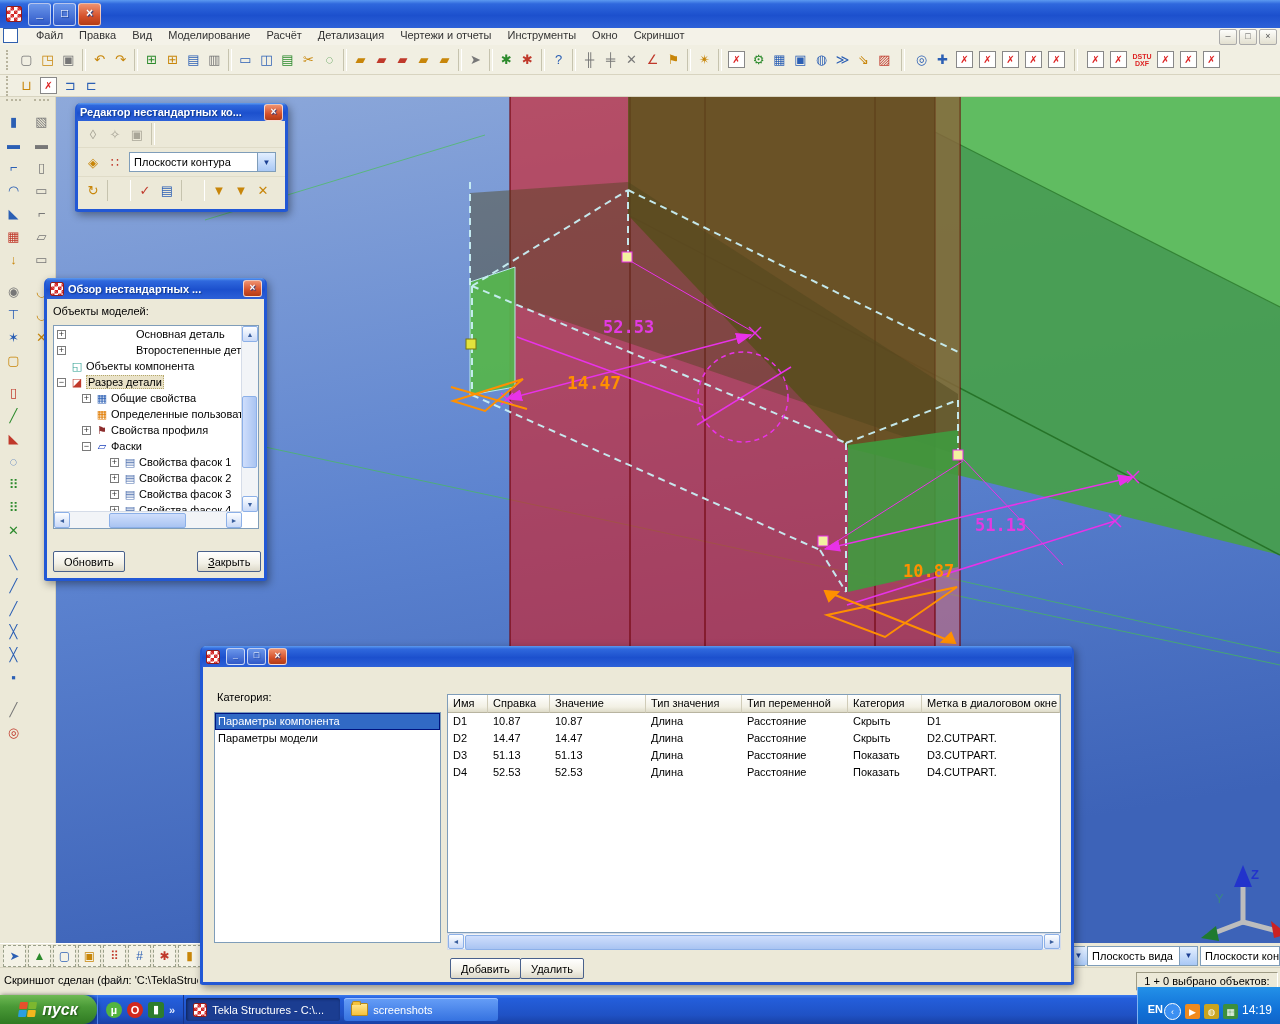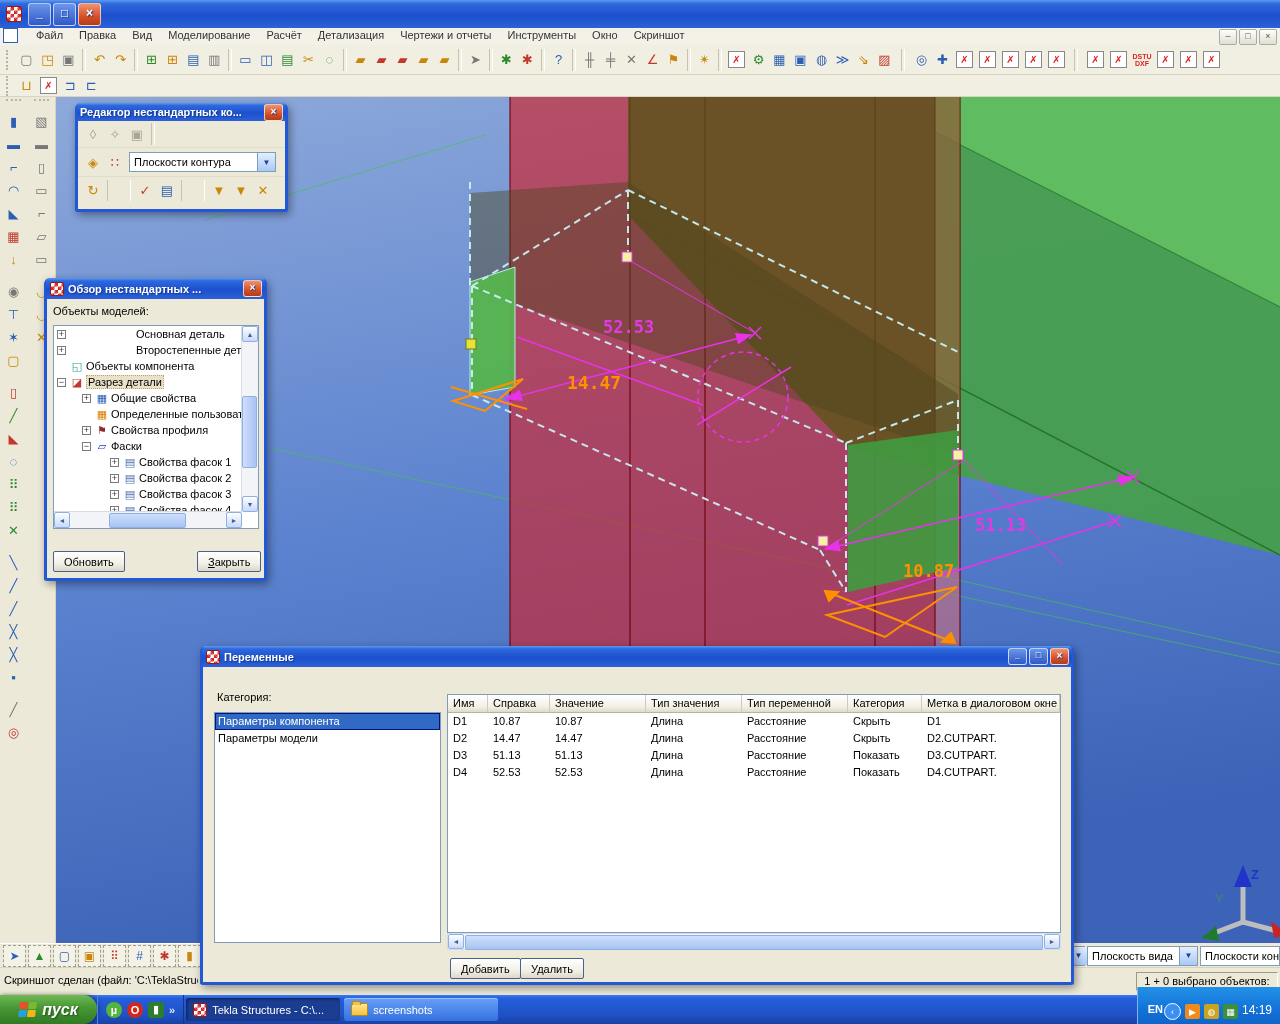--- a/index.html
+++ b/index.html
@@ -553,21 +553,20 @@
       <span class="sbb" style="right:0;top:0">►</span>
     </div>
   </div>
   <button class="xpbtn abs" style="left:6px;top:273px">Обновить</button>
   <button class="xpbtn abs" style="left:150px;top:273px"><u>З</u><span>акрыть</span></button>
 </div>
 
 <div id="vars" class="abs xpwin">
   <div class="xptitle">
     <span class="tico" style="width:12px;height:12px;margin:0 4px 0 1px"></span>
-    <span class="t">Переменные</span>
     <span class="sm-btn">_</span>
     <span class="sm-btn">□</span>
     <span class="sm-close" style="margin-left:2px">×</span>
   </div>
   <div class="abs" style="left:14px;top:45px">Категория:</div>
   <div id="catlist">
     <div>
 
     <div class="cat selrow">Параметры компонента</div>
         <div class="cat">Параметры модели</div>

